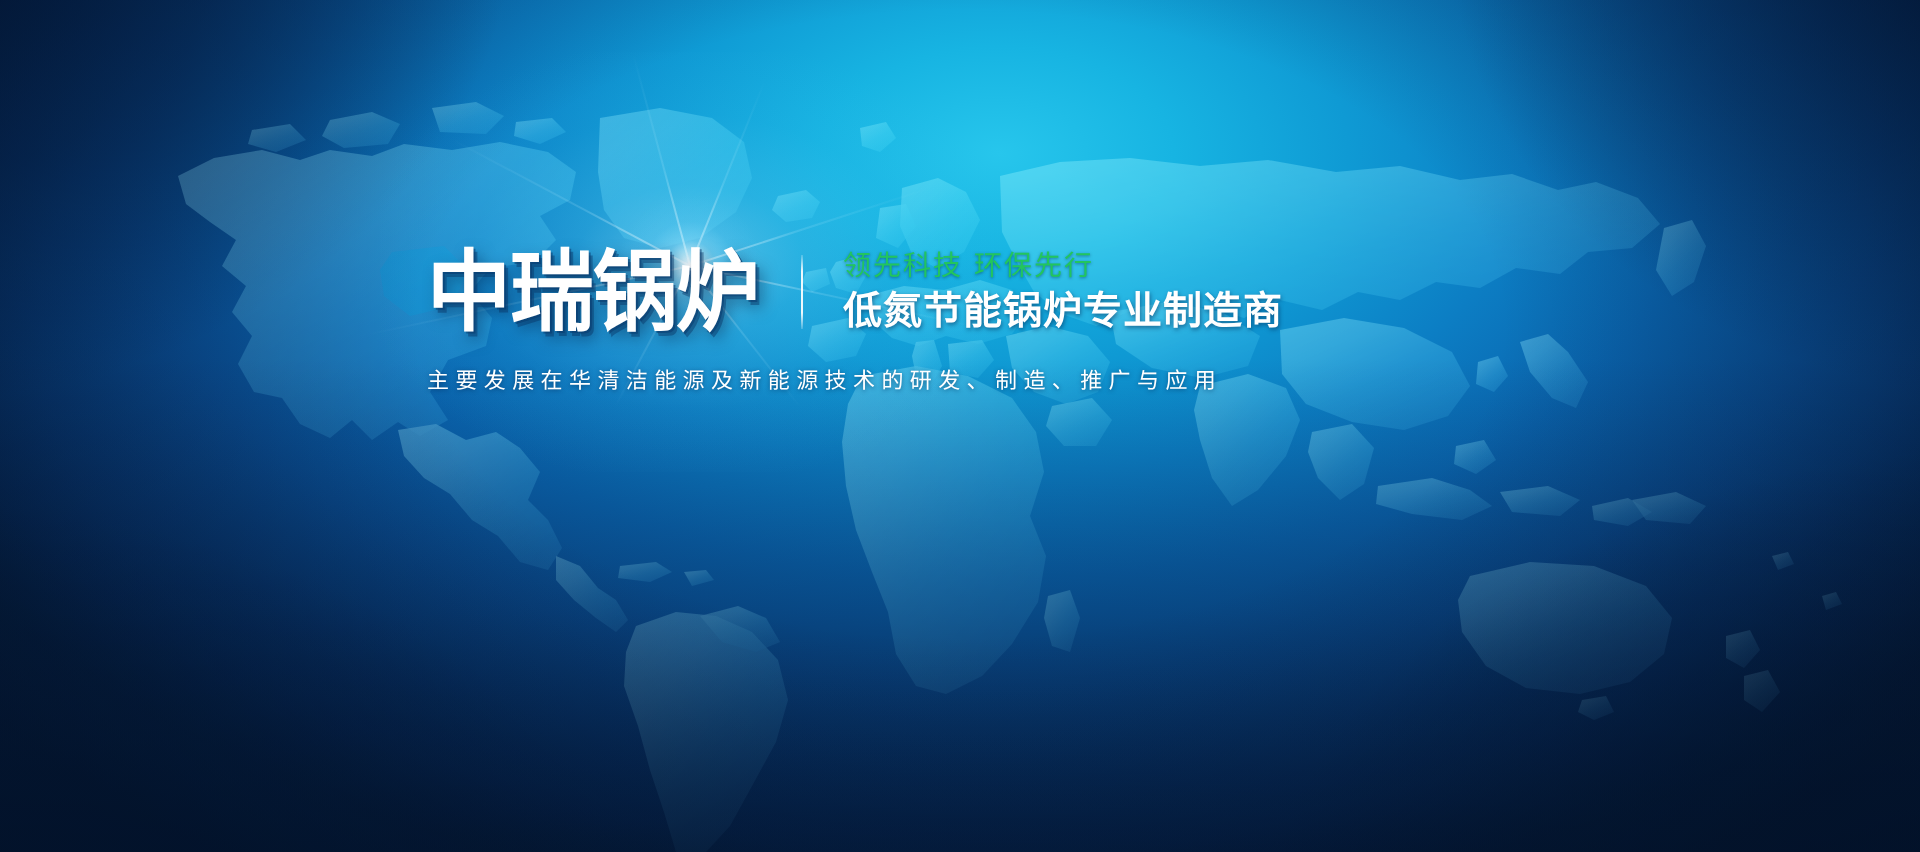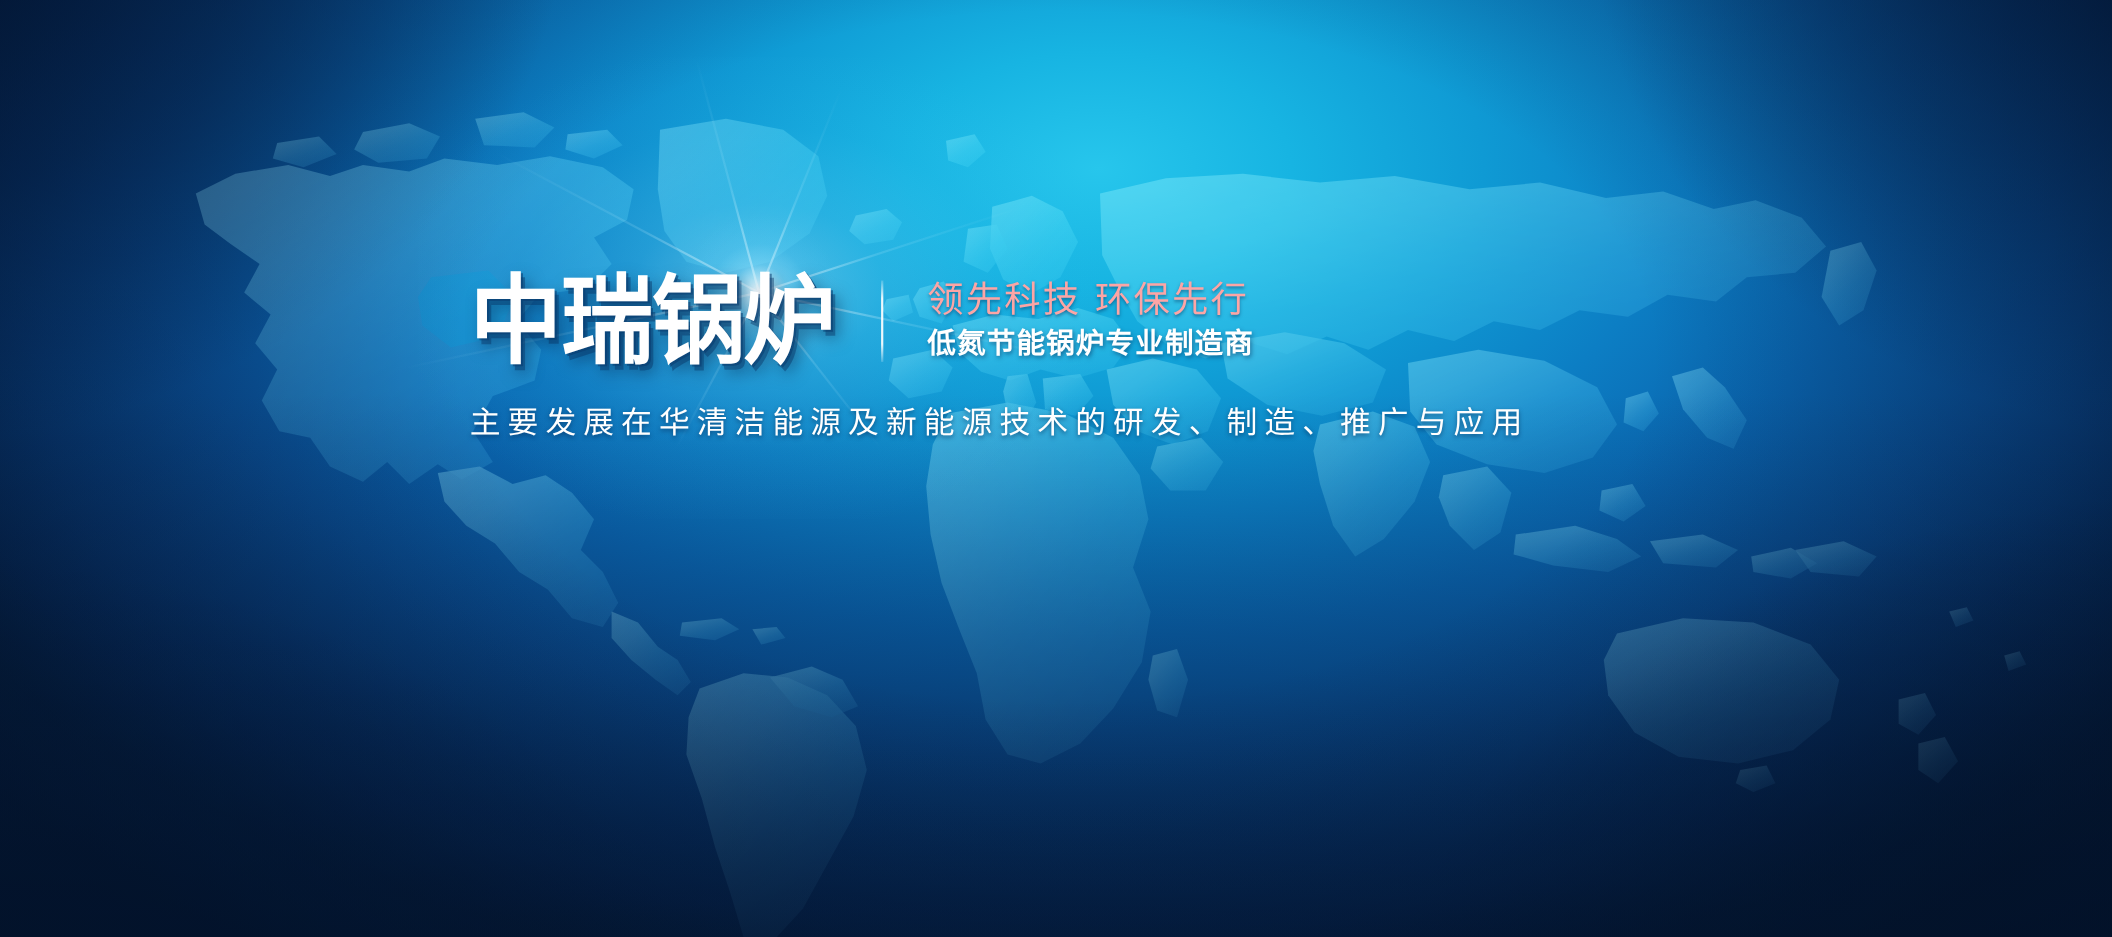--- a/index.html
+++ b/index.html
@@ -124,44 +124,44 @@
   }
 
   .slogan-col{
     display:flex;
     flex-direction:column;
     justify-content:center;
     gap:9px;
   }
   .slogan-top{
     font-family:"DejaVu Sans","Liberation Sans",sans-serif;
-    font-size:33px;
+    font-size:28px;
     font-weight:normal;
-    color:#fca5a5;
+    color:#22c55e;
     letter-spacing:2px;
     line-height:1.1;
     white-space:nowrap;
     text-shadow:0 1px 3px rgba(6,40,84,.5);
   }
   .slogan-bottom{
-    font-family:Liberation Mono, monospace;
-    font-size:26px;
+    font-family:Liberation Sans, sans-serif;
+    font-size:39px;
     font-weight:bold;
     color:#ffffff;
     letter-spacing:1px;
     line-height:1.1;
     white-space:nowrap;
     text-shadow:1px 2px 4px rgba(6,40,84,.55);
   }
 
   .tagline{
     position:absolute;
     left:427px; top:362px;
     font-family:"DejaVu Sans","Liberation Sans",sans-serif;
-    font-size:28px;
+    font-size:22px;
     font-weight:normal;
     color:#ffffff;
     letter-spacing:6.4px;
     white-space:nowrap;
     text-shadow:0 1px 4px rgba(6,40,84,.62);
     pointer-events:auto;
   }
 </style>
 </head>
 <body>

